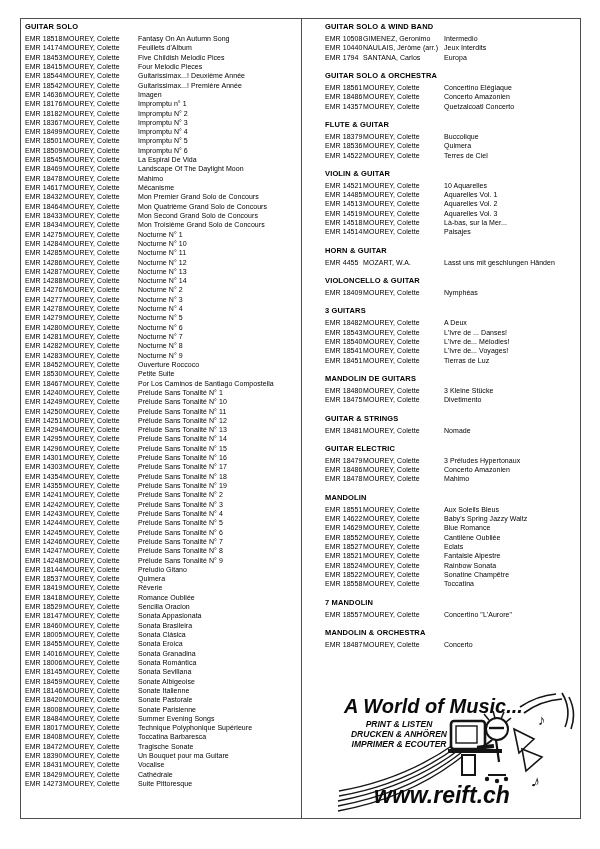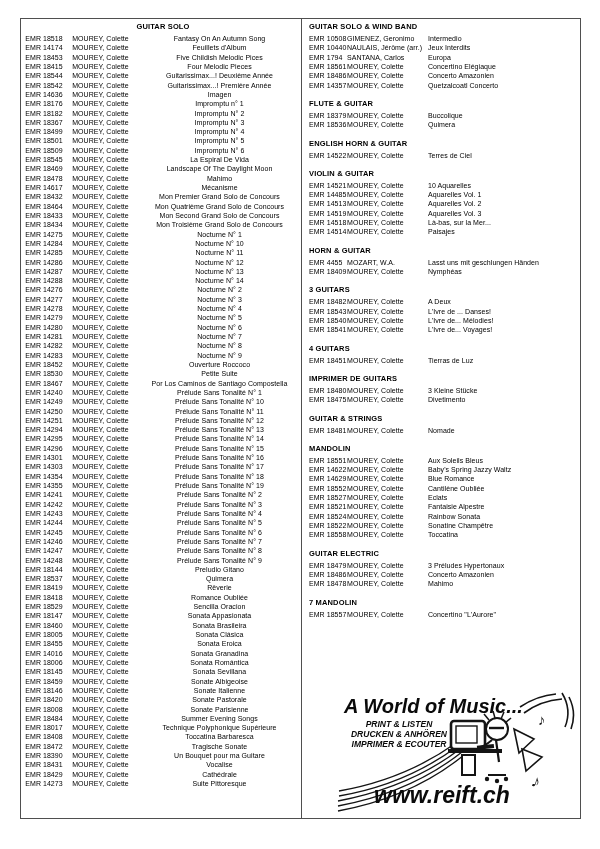--- a/index.html
+++ b/index.html
@@ -6,22 +6,22 @@
   html,body{margin:0;padding:0;}
   body{
     width:600px;height:849px;position:relative;background:#ffffff;color:#000;
     font-family:"Liberation Sans", sans-serif;overflow:hidden;
   }
   .box{
     position:absolute;left:20px;top:18px;width:559px;height:799px;
     border:1px solid #4f4f4f;background:#fff;
   }
   .col{position:absolute;top:0;bottom:0;box-sizing:border-box;padding-top:3px;}
-  #left-column{left:0;width:280px;padding-left:4px;text-align:center;}
-  #right-column{left:280px;right:12px;border-left:1px solid #4f4f4f;padding-left:7px;}
+  #left-column{left:0;width:280px;padding-left:4px;}
+  #right-column{left:280px;right:12px;border-left:1px solid #4f4f4f;padding-left:23px;}
   .sec-header{
     font-size:7.5px;font-weight:bold;line-height:10px;margin:9px 0 2px 0;
     letter-spacing:0.15px;white-space:nowrap;
   }
   .section:first-child > .sec-header{margin-top:0;}
   .row{
     display:grid;grid-template-columns:38px 75px 1fr;
     height:9.32px;line-height:9.32px;font-size:7px;letter-spacing:0.05px;
     white-space:nowrap;overflow:visible;
   }
@@ -459,20 +459,21 @@
           <span>NAULAIS, Jérôme (arr.)</span>
           <span>Jeux Interdits</span>
         </div>
         <div class="row">
           <span>EMR 1794</span>
           <span>SANTANA, Carlos</span>
           <span>Europa</span>
         </div>
       </div>
       <div class="section">
+        <div class="sec-header">GUITAR SOLO &amp; ORCHESTRA</div>
         <div class="row">
           <span>EMR 18561</span>
           <span>MOUREY, Colette</span>
           <span>Concertino Elégiaque</span>
         </div>
         <div class="row">
           <span>EMR 18486</span>
           <span>MOUREY, Colette</span>
           <span>Concerto Amazonien</span>
         </div>
@@ -489,21 +490,20 @@
           <span>MOUREY, Colette</span>
           <span>Buccolique</span>
         </div>
         <div class="row">
           <span>EMR 18536</span>
           <span>MOUREY, Colette</span>
           <span>Quimera</span>
         </div>
       </div>
       <div class="section">
-        <div class="sec-header">ENGLISH HORN &amp; GUITAR</div>
         <div class="row">
           <span>EMR 14522</span>
           <span>MOUREY, Colette</span>
           <span>Terres de Ciel</span>
         </div>
       </div>
       <div class="section">
         <div class="sec-header">VIOLIN &amp; GUITAR</div>
         <div class="row">
           <span>EMR 14521</span>
@@ -538,20 +538,21 @@
       </div>
       <div class="section">
         <div class="sec-header">HORN &amp; GUITAR</div>
         <div class="row">
           <span>EMR 4455</span>
           <span>MOZART, W.A.</span>
           <span>Lasst uns mit geschlungen Händen</span>
         </div>
       </div>
       <div class="section">
+        <div class="sec-header">VIOLONCELLO &amp; GUITAR</div>
         <div class="row">
           <span>EMR 18409</span>
           <span>MOUREY, Colette</span>
           <span>Nymphéas</span>
         </div>
       </div>
       <div class="section">
         <div class="sec-header">3 GUITARS</div>
         <div class="row">
           <span>EMR 18482</span>
@@ -568,49 +569,66 @@
           <span>MOUREY, Colette</span>
           <span>L'Ivre de... Mélodies!</span>
         </div>
         <div class="row">
           <span>EMR 18541</span>
           <span>MOUREY, Colette</span>
           <span>L'Ivre de... Voyages!</span>
         </div>
       </div>
       <div class="section">
-        <div class="sec-header">4 GUITARS</div>
         <div class="row">
           <span>EMR 18451</span>
           <span>MOUREY, Colette</span>
           <span>Tierras de Luz</span>
         </div>
       </div>
       <div class="section">
-        <div class="sec-header">IMPRIMER DE GUITARS</div>
+        <div class="sec-header">MANDOLIN DE GUITARS</div>
         <div class="row">
           <span>EMR 18480</span>
           <span>MOUREY, Colette</span>
           <span>3 Kleine Stücke</span>
         </div>
         <div class="row">
           <span>EMR 18475</span>
           <span>MOUREY, Colette</span>
           <span>Divetimento</span>
         </div>
       </div>
       <div class="section">
         <div class="sec-header">GUITAR &amp; STRINGS</div>
         <div class="row">
           <span>EMR 18481</span>
           <span>MOUREY, Colette</span>
           <span>Nomade</span>
         </div>
       </div>
       <div class="section">
+        <div class="sec-header">GUITAR ELECTRIC</div>
+        <div class="row">
+          <span>EMR 18479</span>
+          <span>MOUREY, Colette</span>
+          <span>3 Préludes Hypertonaux</span>
+        </div>
+        <div class="row">
+          <span>EMR 18486</span>
+          <span>MOUREY, Colette</span>
+          <span>Concerto Amazonien</span>
+        </div>
+        <div class="row">
+          <span>EMR 18478</span>
+          <span>MOUREY, Colette</span>
+          <span>Mahimo</span>
+        </div>
+      </div>
+      <div class="section">
         <div class="sec-header">MANDOLIN</div>
         <div class="row">
           <span>EMR 18551</span>
           <span>MOUREY, Colette</span>
           <span>Aux Soleils Bleus</span>
         </div>
         <div class="row">
           <span>EMR 14622</span>
           <span>MOUREY, Colette</span>
           <span>Baby's Spring Jazzy Waltz</span>
@@ -645,43 +663,33 @@
           <span>MOUREY, Colette</span>
           <span>Sonatine Champêtre</span>
         </div>
         <div class="row">
           <span>EMR 18558</span>
           <span>MOUREY, Colette</span>
           <span>Toccatina</span>
         </div>
       </div>
       <div class="section">
-        <div class="sec-header">GUITAR ELECTRIC</div>
-        <div class="row">
-          <span>EMR 18479</span>
-          <span>MOUREY, Colette</span>
-          <span>3 Préludes Hypertonaux</span>
-        </div>
-        <div class="row">
-          <span>EMR 18486</span>
-          <span>MOUREY, Colette</span>
-          <span>Concerto Amazonien</span>
-        </div>
-        <div class="row">
-          <span>EMR 18478</span>
-          <span>MOUREY, Colette</span>
-          <span>Mahimo</span>
-        </div>
-      </div>
-      <div class="section">
         <div class="sec-header">7 MANDOLIN</div>
         <div class="row">
           <span>EMR 18557</span>
           <span>MOUREY, Colette</span>
           <span>Concertino "L'Aurore"</span>
+        </div>
+      </div>
+      <div class="section">
+        <div class="sec-header">MANDOLIN &amp; ORCHESTRA</div>
+        <div class="row">
+          <span>EMR 18487</span>
+          <span>MOUREY, Colette</span>
+          <span>Concerto</span>
         </div>
       </div>
     </div>
 
   <div class="ad">
     <svg width="240" height="126" viewBox="0 0 240 126" xmlns="http://www.w3.org/2000/svg">
 
       <g stroke="#141414" stroke-width="1.3" fill="none">
         <path d="M2,120 C45,112 90,95 128,64"></path>
         <path d="M2,115 C45,107 88,91 126,61"></path>

